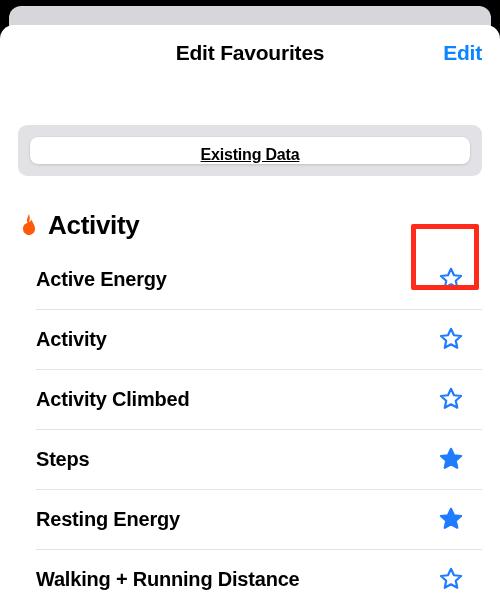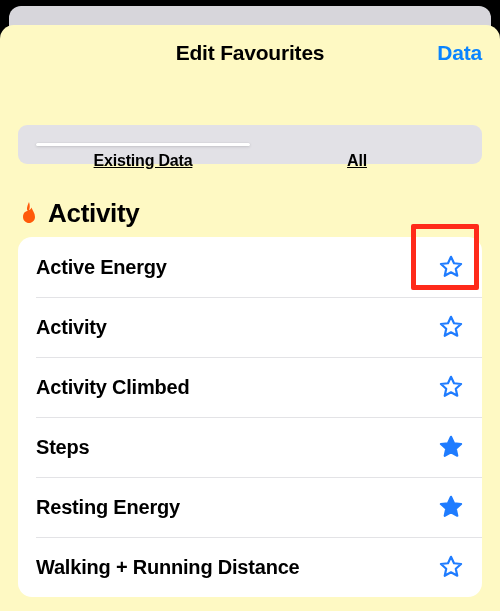--- a/index.html
+++ b/index.html
@@ -20,21 +20,21 @@
     height: 40px;
     background: #d7d6db;
     border-radius: 12px 12px 0 0;
   }
   .sheet {
     position: absolute;
     top: 25px;
     left: 0;
     right: 0;
     bottom: 0;
-    background: #fef9c3;
+    background: #ffffff;
     border-radius: 14px 14px 0 0;
   }
   .header {
     position: relative;
     height: 56px;
   }
   .title {
     position: absolute;
     left: 0; right: 0; top: 0; bottom: 0;
     text-align: center;
@@ -49,25 +49,25 @@
     right: 18px;
     top: 0;
     line-height: 56px;
     font-size: 21px;
     font-weight: 700;
     color: #0a84ff;
     letter-spacing: -0.2px;
   }
   .segmented {
     margin: 44px 18px 0 18px;
-    height: 39px;
+    height: 51px;
     background: #e2e1e6;
     border-radius: 9px;
     display: flex;
-    padding: 18px;
+    padding: 12px;
     text-decoration: underline;
   }
   .segment {
     flex: 1;
     text-align: center;
     line-height: 35px;
     font-size: 16px;
     font-weight: 600;
     color: #000;
     border-radius: 8px;
@@ -140,26 +140,25 @@
 </style>
 </head>
 <body>
 
 <div class="back-card"></div>
 
 <div class="sheet">
 
   <div class="header">
     <div class="title">Edit Favourites</div>
-    <div class="done">Data</div>
+    <div class="done">Edit</div>
   </div>
 
   <div class="segmented">
     <div class="segment selected">Existing Data</div>
-    <div class="segment">All</div>
   </div>
 
   <div class="section-header">
     <span class="flame">
       <svg width="22" height="24" viewBox="0 0 22 24">
         <path d="M11 2 C 11 2 9 6 9 9 C 9 10 9.5 11 10 11 C 8 11 5 12.5 5 17 C 5 20.5 8 23 11 23 C 14 23 17 20.5 17 17 C 17 13 14.5 10.5 13.5 7.5 C 13 9 12 10 11 10 C 12 8 12 5 11 2 Z" fill="#ff5a0a"></path>
       </svg>
     </span>
     <span class="section-title">Activity</span>
   </div>

